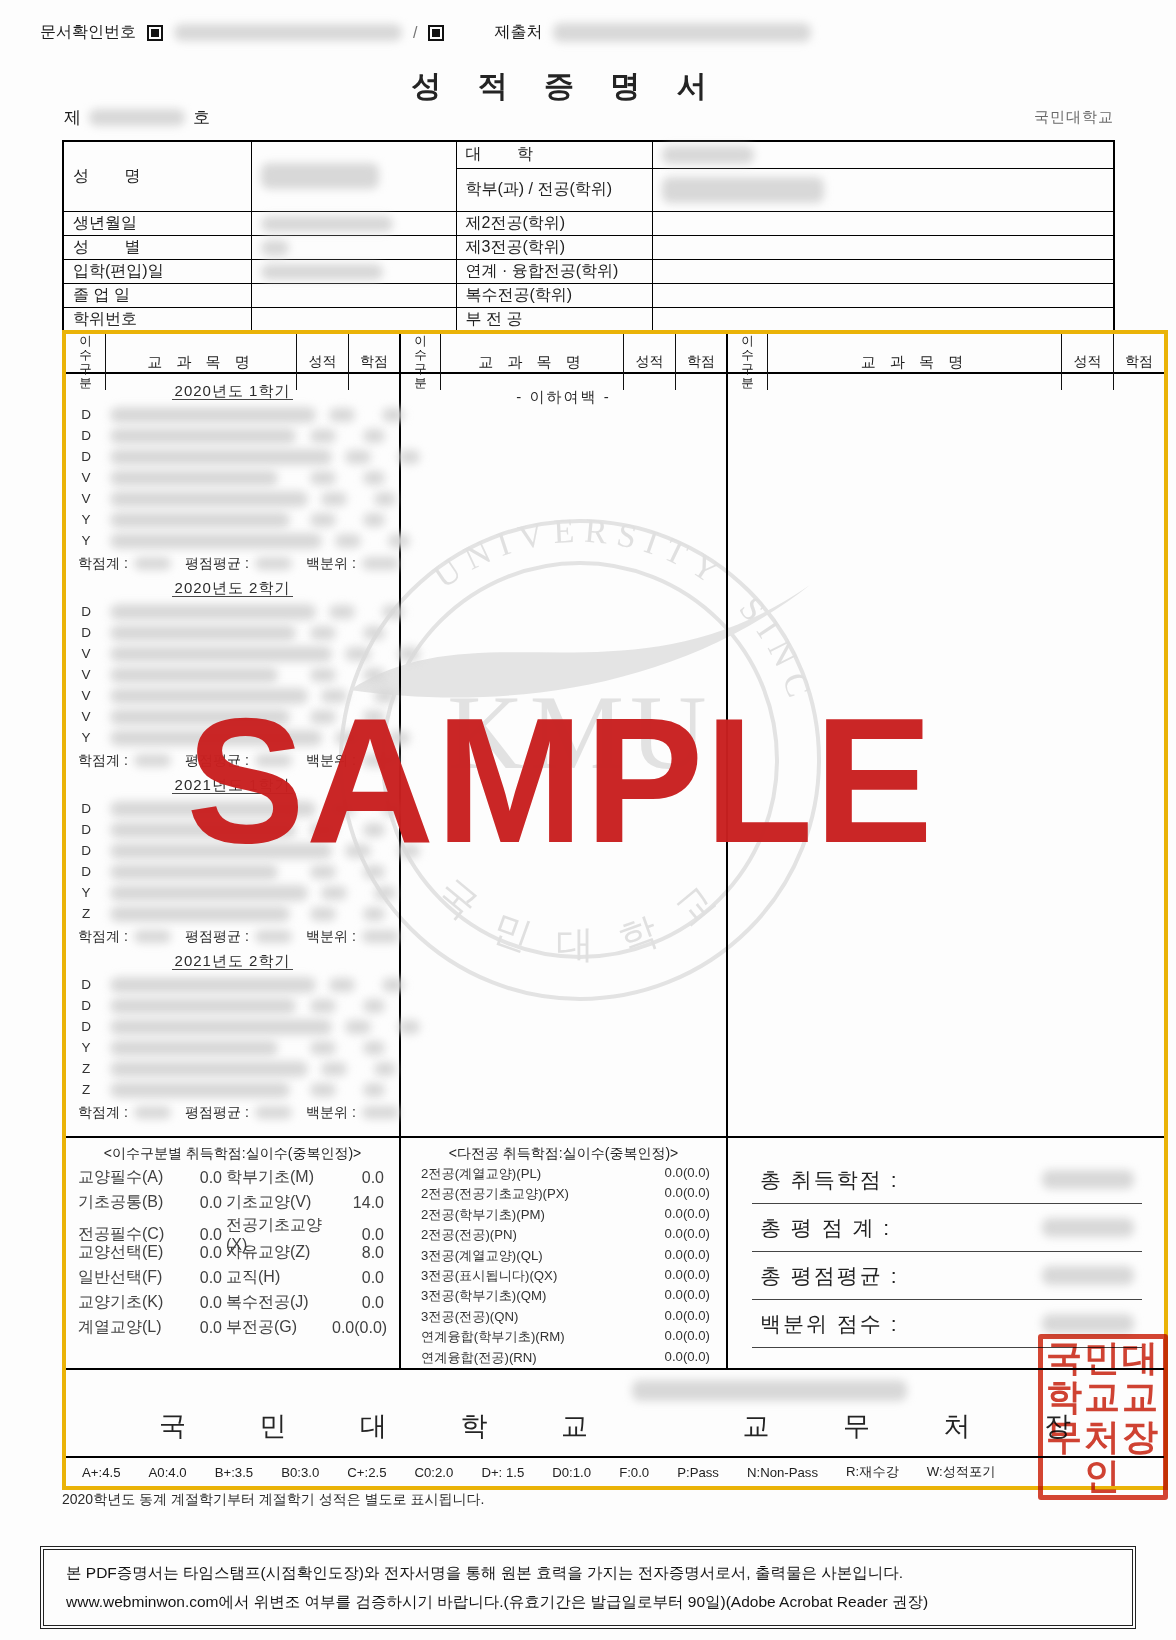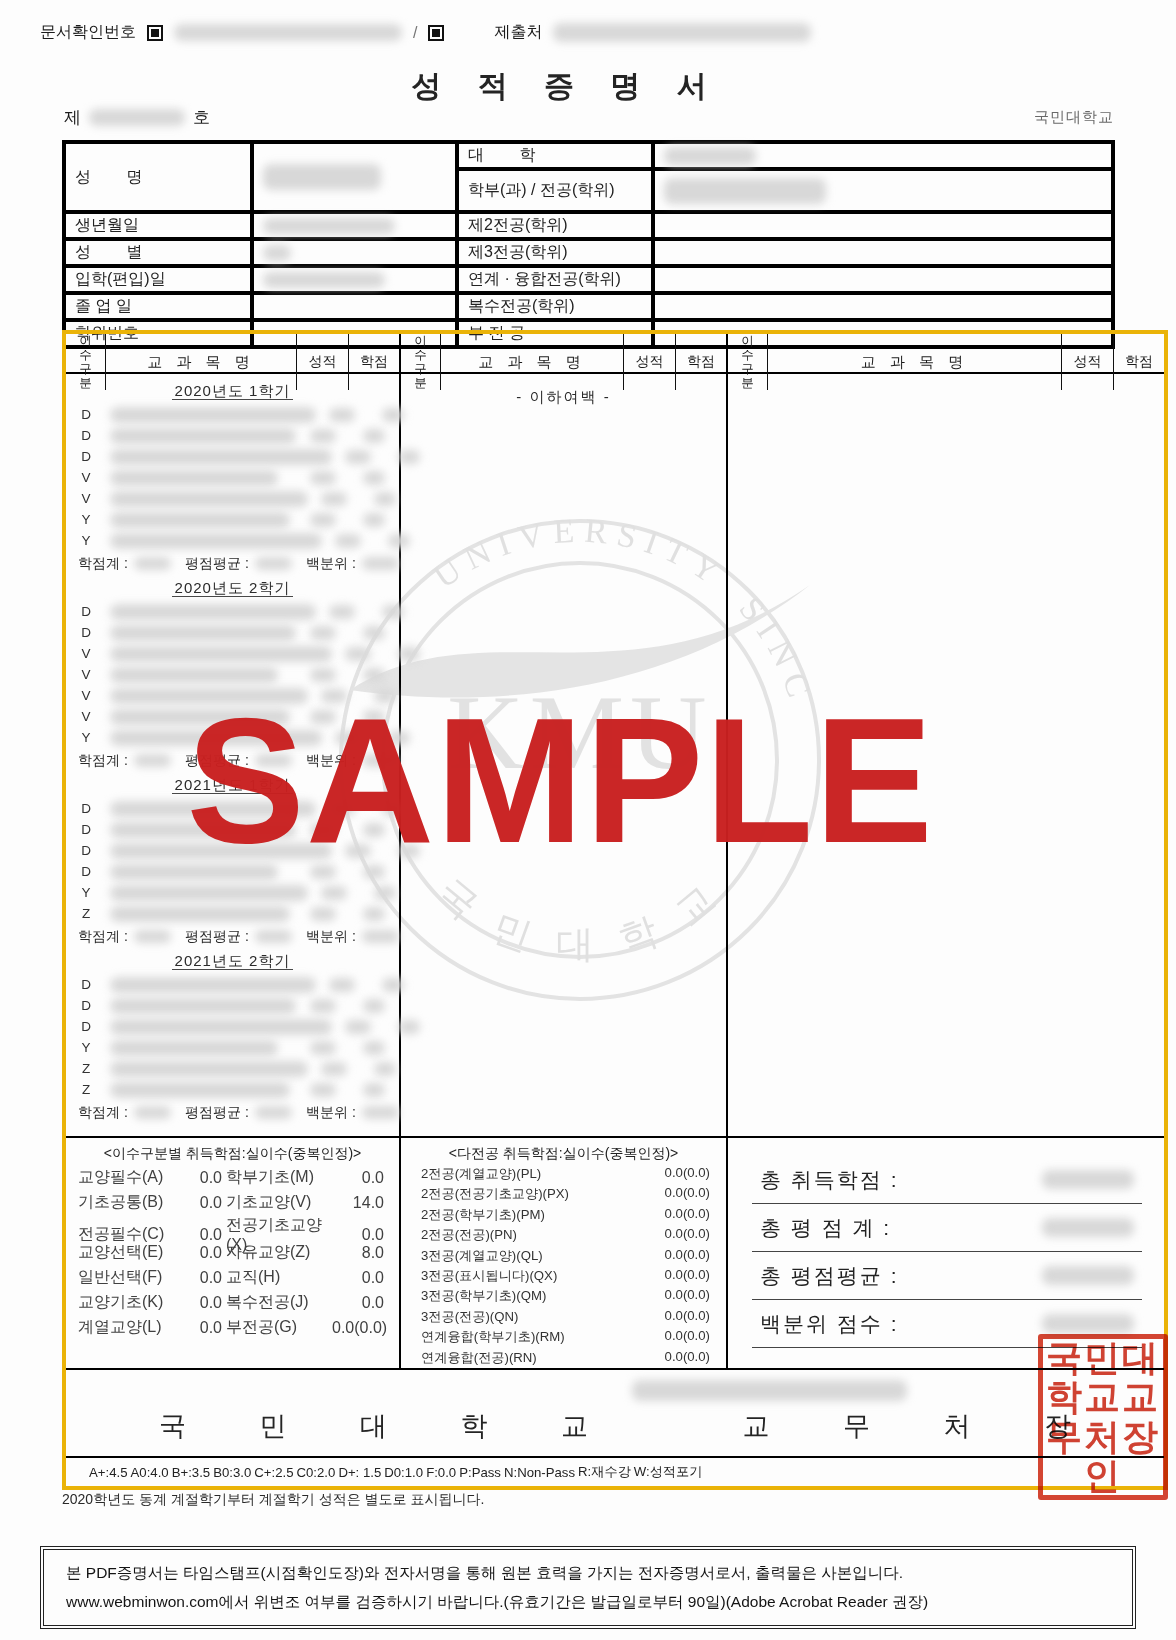--- a/index.html
+++ b/index.html
@@ -16,21 +16,21 @@
   .slash{color:#777;}
 
   .title{position:absolute;left:0;right:44px;top:66px;text-align:center;font-size:30px;font-weight:600;
          letter-spacing:14px;color:#242424;}
   .subline{position:absolute;left:64px;top:106px;font-size:17px;display:flex;align-items:center;gap:8px;}
   .univ-right{position:absolute;right:62px;top:108px;font-size:15px;color:#686868;letter-spacing:1px;}
 
   
   .info-table{position:absolute;left:62px;top:140px;width:1053px;border-collapse:collapse;font-size:16px;
               border:2px solid #000;table-layout:fixed;}
-  .info-table td{border:4px solid #000000;padding:1px 9px;color:#222;}
+  .info-table td{border:1px solid #000000;padding:1px 9px;color:#222;}
   .info-table .pre{white-space:pre;}
   .r1{height:27px;} .r2{height:43px;} .rs{height:22px;}
 
   
   .gradebox{position:absolute;left:62px;top:330px;width:1106px;border:4px solid #eab308;box-sizing:border-box;}
   .grid{display:grid;grid-template-columns:335px 327px 1fr;height:802px;border-bottom:2px solid #000;}
   .panel{border-right:2px solid #000;display:flex;flex-direction:column;box-sizing:border-box;min-width:0;}
   .panel:last-child{border-right:none;}
   .phead{height:38px;border-bottom:2px solid #000;display:grid;grid-template-columns:40px 1fr 52px 50px;}
   .phead span{border-right:1px solid #111;display:flex;align-items:center;justify-content:center;text-align:center;}
@@ -65,21 +65,21 @@
             display:flex;align-items:center;justify-content:space-between;padding:0 8px;color:#222;}
   .tot-item .blur{width:92px;height:19px;}
 
   
   .sign{height:86px;position:relative;border-bottom:2px solid #000;}
   .dateblur{position:absolute;left:566px;top:10px;width:275px;height:21px;}
   .sig-text{position:absolute;left:0;right:0;top:38px;text-align:center;font-size:27px;font-weight:500;
             letter-spacing:33px;text-indent:33px;color:#242424;white-space:pre;}
 
   
-  .legendband{height:28px;display:flex;align-items:center;gap:3px;padding-left:23px;font-size:13.2px;color:#222;}
+  .legendband{height:28px;display:flex;align-items:center;gap:28px;padding-left:16px;font-size:13.2px;color:#222;}
 
   .footnote{position:absolute;left:62px;top:1491px;font-size:14px;color:#2a2a2a;}
 
   .notice{position:absolute;left:40px;top:1546px;width:1096px;box-sizing:border-box;border:4px double #222;
           padding:9px 22px;font-size:15.5px;line-height:1.85;color:#141414;}
 
   
   .watermark{position:absolute;left:330px;top:510px;width:500px;height:500px;pointer-events:none;}
 
   

